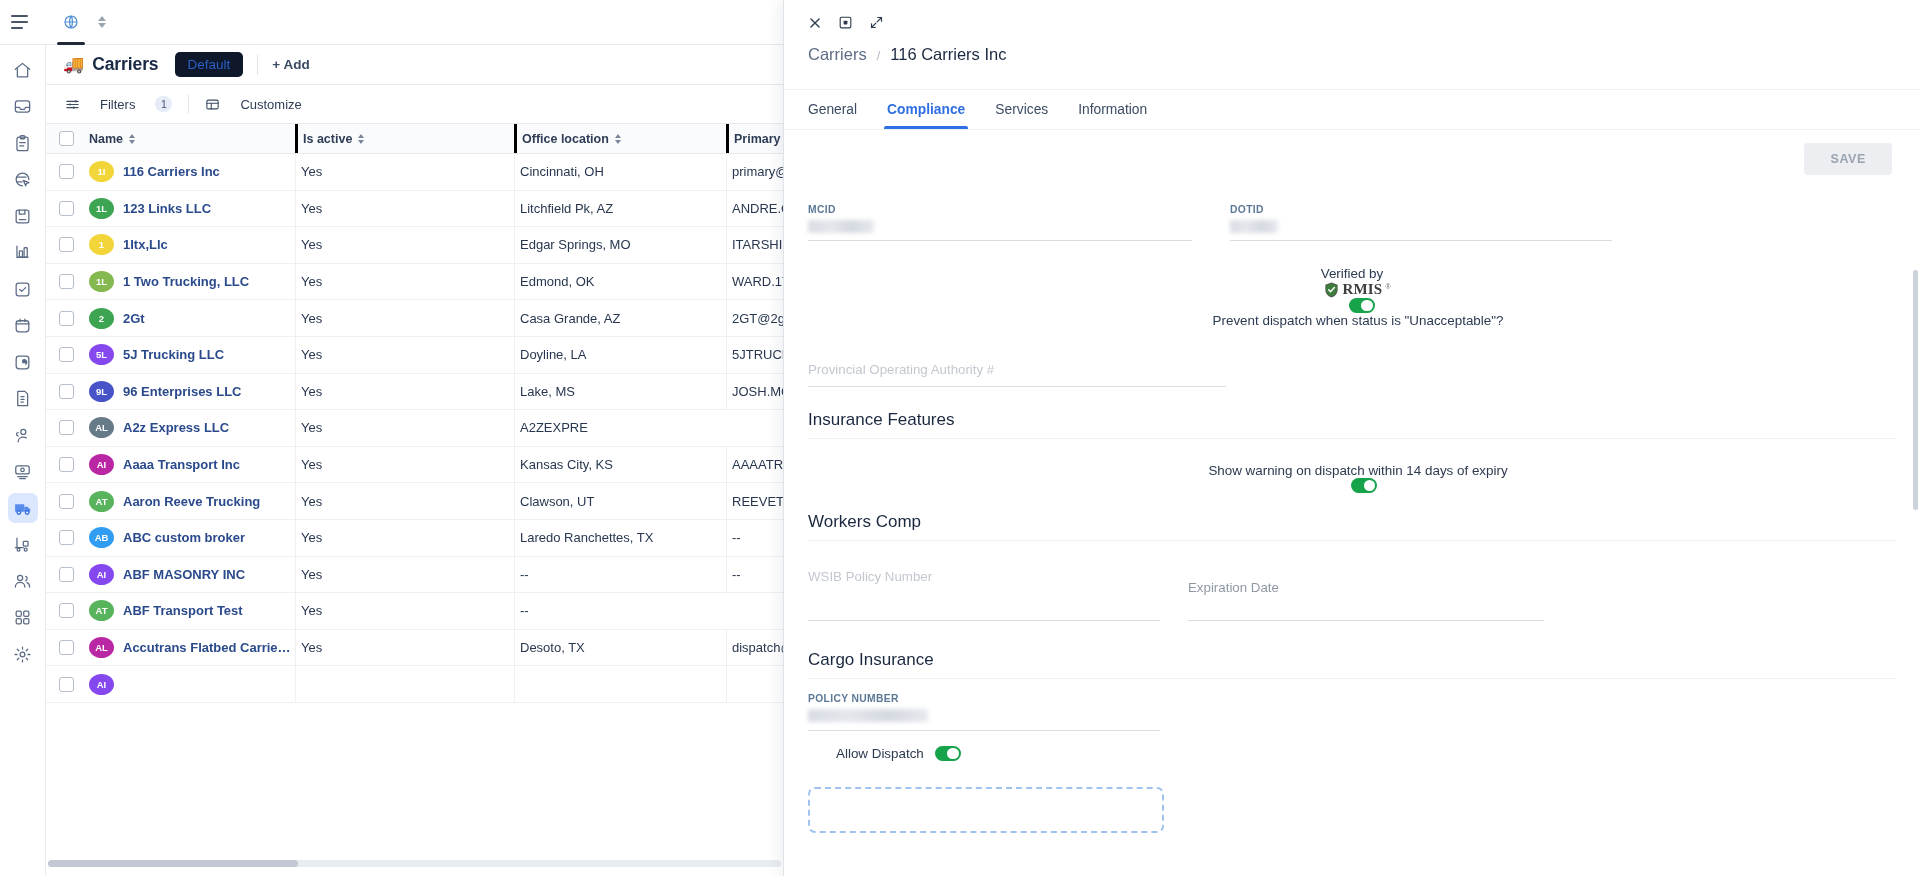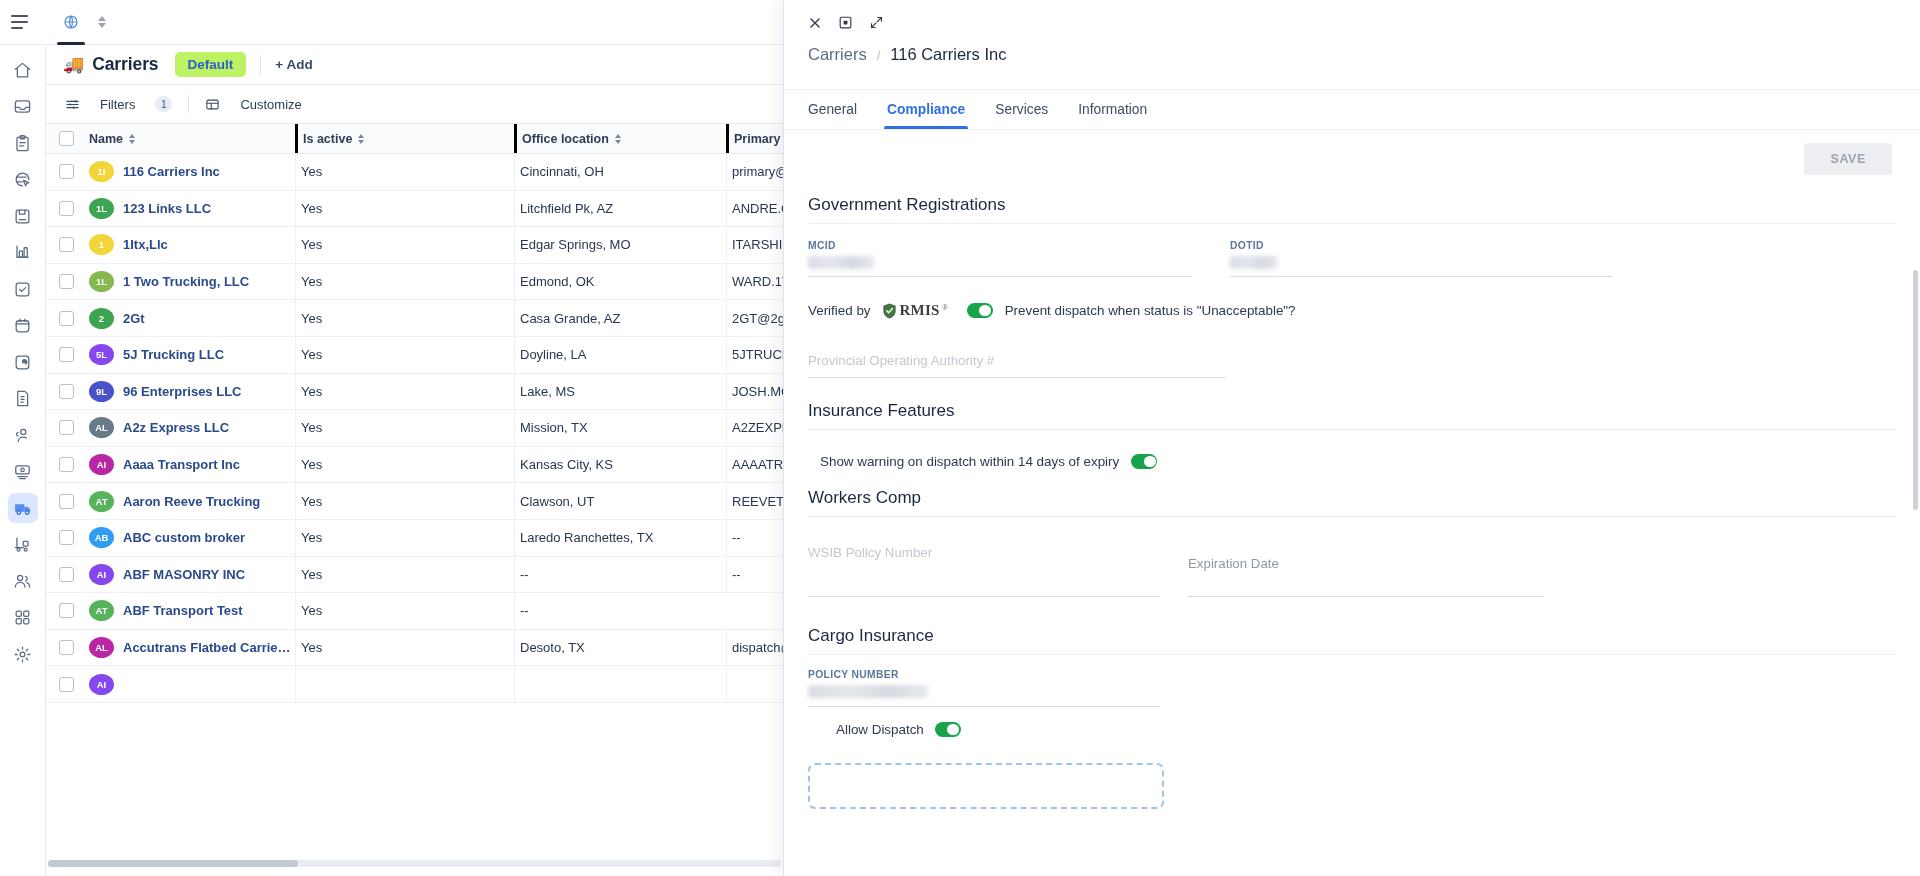--- a/index.html
+++ b/index.html
@@ -94,22 +94,22 @@
     margin-top: 0;
     height: 40px;
   }
   .page-title-wrap { display: flex; align-items: center; gap: 8px; }
   .page-emoji { font-size: 17px; line-height: 1; }
   .page-title {
     font-size: 17.5px; font-weight: bold; color: #1a2a45; letter-spacing: -0.1px;
   }
   .view-chip {
     margin-left: 16px;
-    background: #bef264; color: #2b5fc4;
-    font-size: 13.5px; font-weight: bold;
+    background: #0f172a; color: #2b5fc4;
+    font-size: 13.5px; font-weight: normal;
     padding: 5px 13px; border-radius: 5px;
     cursor: pointer;
     text-align: center;
   }
   .hdr-sep { width: 1px; height: 20px; background: #e0e3e8; margin: 0 14px; }
   .add-btn {
     color: #3a4a63; font-size: 13.5px; font-weight: 600;
     cursor: pointer; display: flex; align-items: center; gap: 4px;
   }
 
@@ -255,21 +255,21 @@
     background: linear-gradient(90deg,#d8dce3,#e4e7ec,#d5d9e0,#e6e9ee);
     filter: blur(2.2px);
     margin-top: 5px;
   }
   .underline-field {
     border-bottom: 1px solid #d9dde3;
   }
   .ph {
     font-size: 13.3px; color: #c3c8d0;
   }
-  .inline-row { display:flex; align-items:center; }
+  .inline-row { display:flex; align-items:center;flex-direction:column; }
 
   .toggle {
     width: 26px; height: 15px; border-radius: 8px;
     background: #16a34a; position: relative; flex:none; cursor: pointer;
   }
   .toggle .knob {
     position:absolute; top: 1.6px; right: 1.6px;
     width: 11.8px; height: 11.8px; border-radius: 50%; background: #ffffff;
   }
   .rmis {
@@ -593,21 +593,20 @@
           </div>
           <div class="tbl-row">
             <div class="c-check">
               <div class="cb"></div>
             </div>
             <div class="c-name">
               <div class="avatar" style="background: rgb(92, 112, 128);">AL</div>
               <span class="link-name">A2z Express LLC</span>
             </div>
             <div class="c-act">Yes</div>
-            <div class="c-loc">Mission, TX</div>
             <div class="c-mail">A2ZEXPRE</div>
           </div>
           <div class="tbl-row">
             <div class="c-check">
               <div class="cb"></div>
             </div>
             <div class="c-name">
               <div class="avatar" style="background: rgb(181, 23, 158);">AI</div>
               <span class="link-name">Aaaa Transport Inc</span>
             </div>
@@ -729,21 +728,20 @@
       <div class="ptab">Services</div>
       <div class="ptab">Information</div>
     </div>
 
     <div class="panel-body">
 
       <div class="save-row">
         <button class="save-btn">SAVE</button>
       </div>
 
-      <div class="sec-title">Government Registrations</div>
 
       <div style="display:flex; gap:0; margin-top:16px;">
         <div style="width:384px;">
           <div class="field-label">MCID</div>
           <div class="underline-field" style="padding-bottom:7px;">
             <div class="redact" style="width:66px;"></div>
           </div>
         </div>
         <div style="width:38px;"></div>
         <div style="width:382px;">

